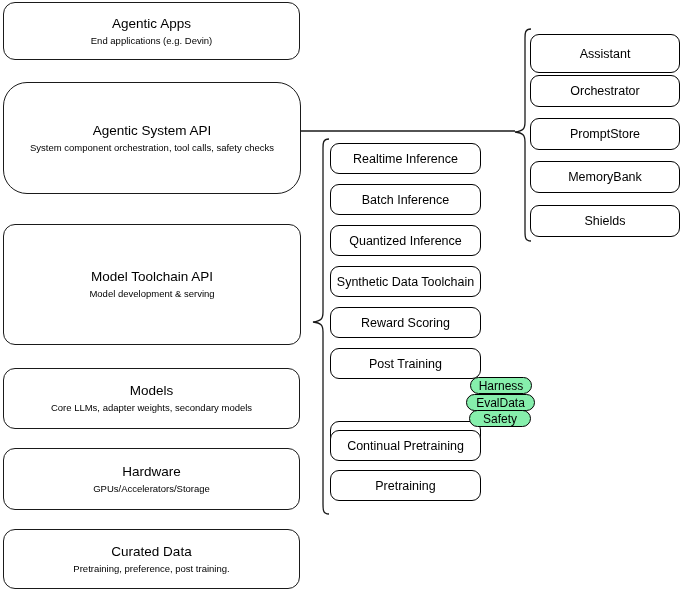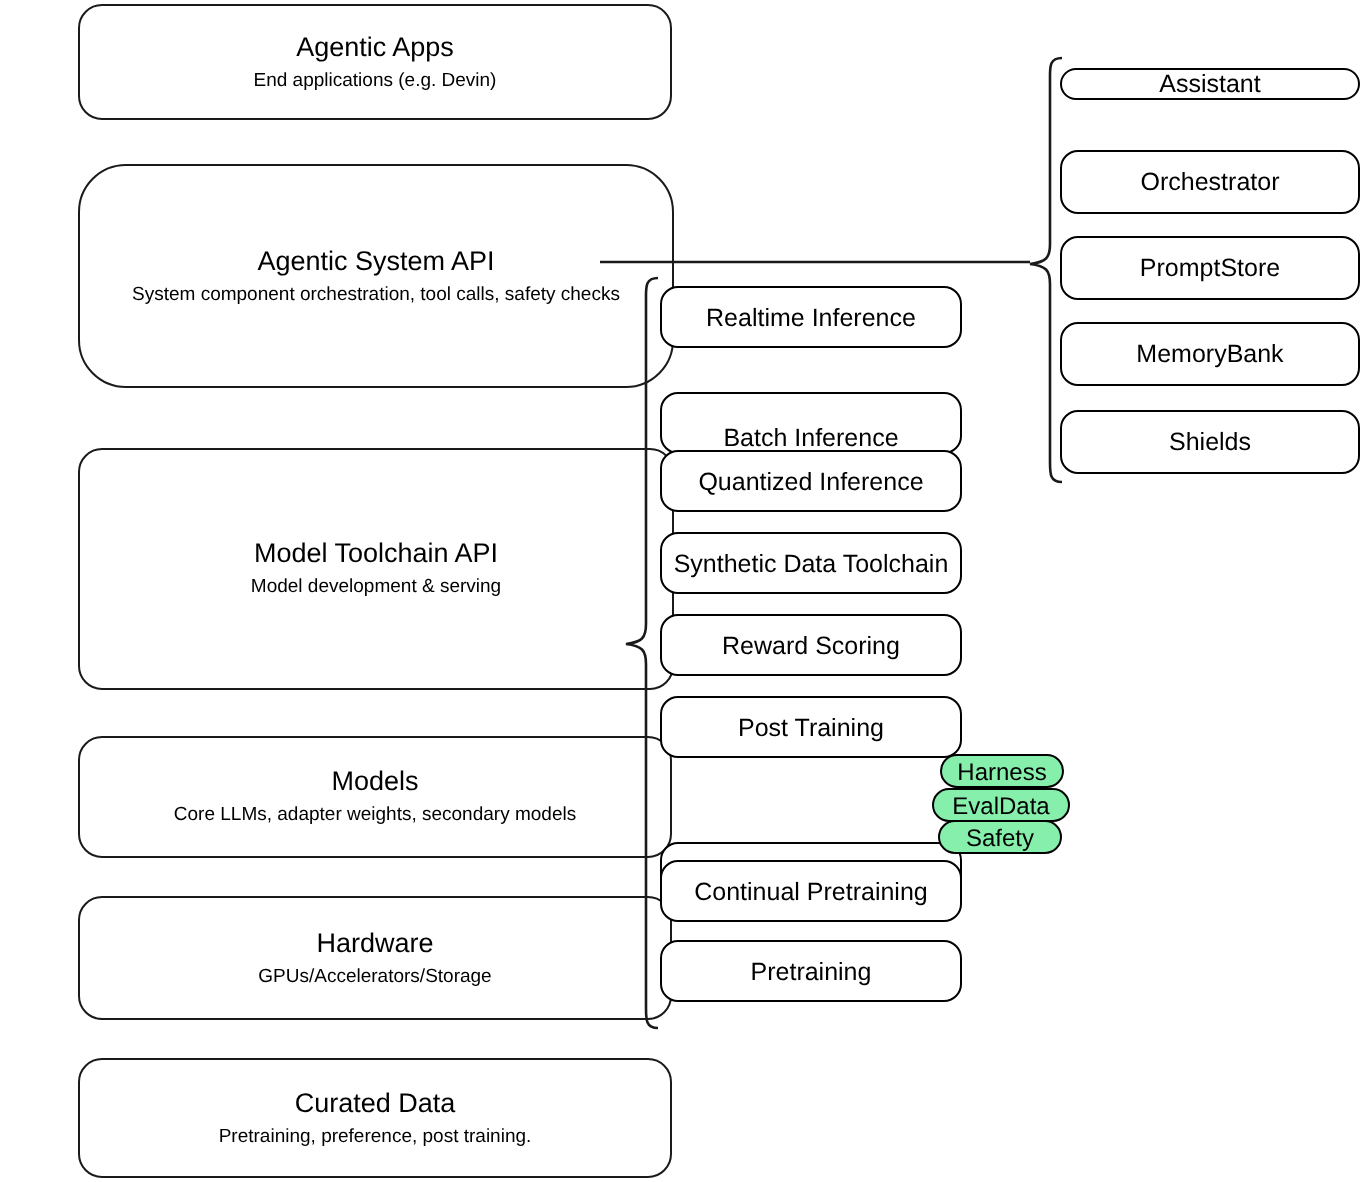--- a/index.html
+++ b/index.html
@@ -19,21 +19,20 @@
     position: absolute;
     box-sizing: border-box;
     border: 1.3px solid #1a1a1a;
     border-radius: 12px;
     background: #ffffff;
     display: flex;
     flex-direction: column;
     align-items: center;
     justify-content: center;
     text-align: center;
-    margin-left: 36px;
   }
   .stack-title {
     font-size: 13.5px;
     color: #000000;
     line-height: 18px;
   }
   .stack-sub {
     font-size: 9.5px;
     color: #000000;
     line-height: 14px;
@@ -109,21 +108,21 @@
     <path d="M 0 6 L 215 6" stroke="#1a1a1a" stroke-width="1.3" fill="none"></path>
   </svg>
 
   <svg class="brace-svg" style="left:312px; top:138px;" width="18" height="378" viewBox="0 0 18 378">
     <path d="M 17 1 C 11 1 11 5 11 10 L 11 174 C 11 181 9 183 1 184 C 9 185 11 187 11 194 L 11 366 C 11 372 11 376 17 376" stroke="#1a1a1a" stroke-width="1.3" fill="none"></path>
   </svg>
 
   <div class="pill-box" style="left:330px; top:143px; width:151px; height:31px;">
     <span>Realtime Inference</span>
   </div>
-  <div class="pill-box" style="left:330px; top:196px; width:151px; height:31px;align-items:flex-end;">
+  <div class="pill-box" style="left:330px; top:184px; width:151px; height:31px;">
     <span>Batch Inference</span>
   </div>
   <div class="pill-box" style="left:330px; top:225px; width:151px; height:31px;">
     <span>Quantized Inference</span>
   </div>
   <div class="pill-box" style="left:330px; top:266px; width:151px; height:31px;">
     <span>Synthetic Data Toolchain</span>
   </div>
   <div class="pill-box" style="left:330px; top:307px; width:151px; height:31px;">
     <span>Reward Scoring</span>
@@ -148,21 +147,21 @@
     <span>EvalData</span>
   </div>
   <div class="mini-pill" style="left:469px; top:410px; width:62px; height:17px;">
     <span>Safety</span>
   </div>
 
   <svg class="brace-svg" style="left:514px; top:28px;" width="18" height="215" viewBox="0 0 18 215">
     <path d="M 17 1 C 11 1 11 5 11 10 L 11 94 C 11 101 9 103 1 104 C 9 105 11 107 11 114 L 11 203 C 11 209 11 213 17 213" stroke="#1a1a1a" stroke-width="1.3" fill="none"></path>
   </svg>
 
-  <div class="pill-box" style="left:530px; top:34px; width:150px; height:16px;">
+  <div class="pill-box" style="left:530px; top:34px; width:150px; height:39px;">
     <span>Assistant</span>
   </div>
   <div class="pill-box" style="left:530px; top:75px; width:150px; height:32px;">
     <span>Orchestrator</span>
   </div>
   <div class="pill-box" style="left:530px; top:118px; width:150px; height:32px;">
     <span>PromptStore</span>
   </div>
   <div class="pill-box" style="left:530px; top:161px; width:150px; height:32px;">
     <span>MemoryBank</span>

